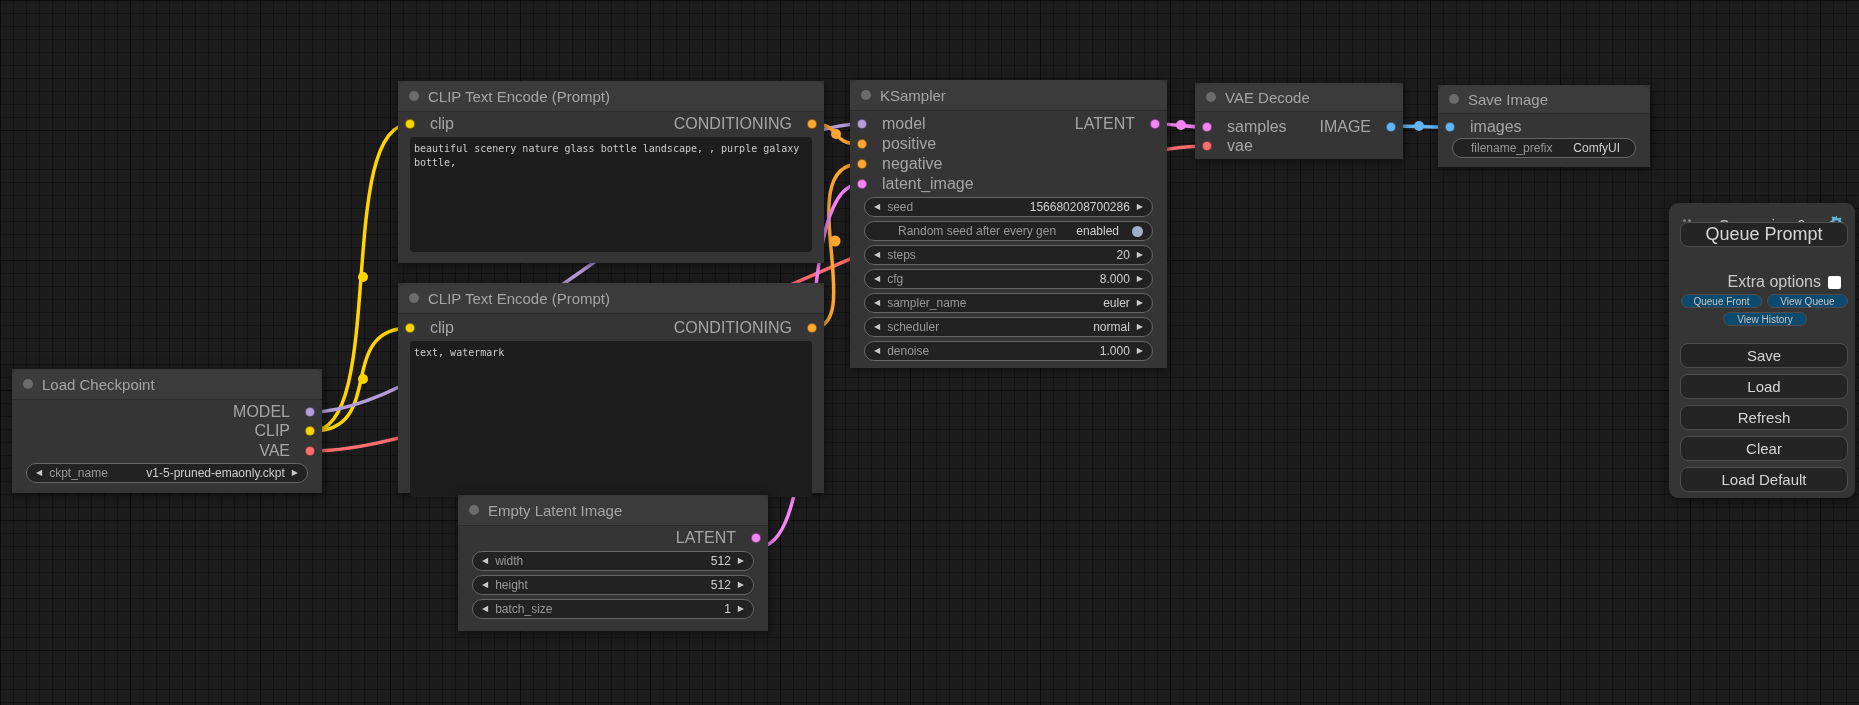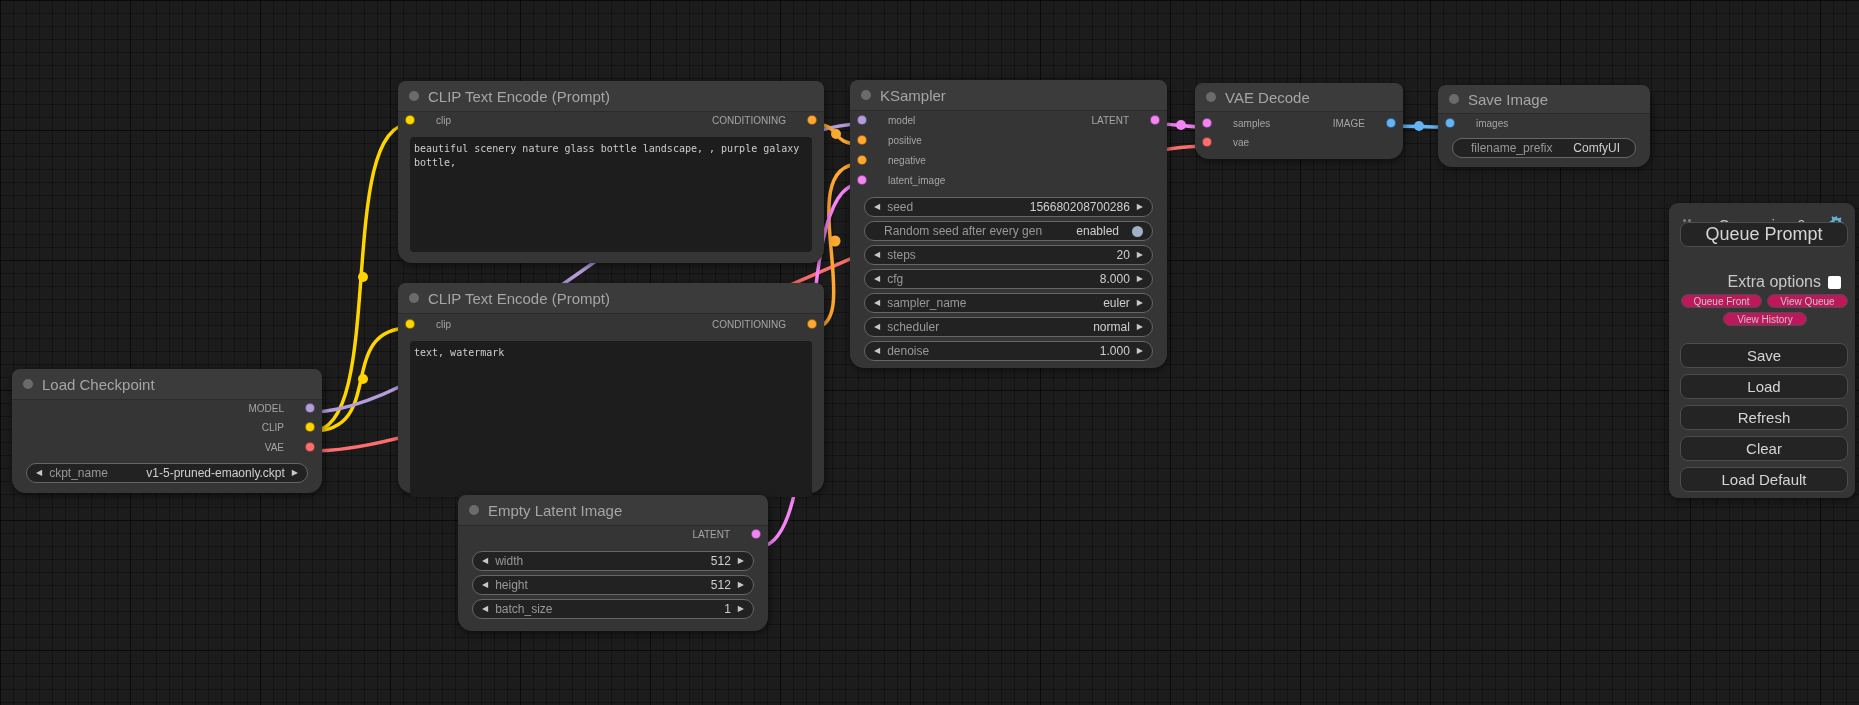--- a/index.html
+++ b/index.html
@@ -9,31 +9,31 @@
     background-color:#1c1c1c;
     background-image:
       linear-gradient(rgba(0,0,0,0.45) 1px, transparent 1px),
       linear-gradient(90deg, rgba(0,0,0,0.45) 1px, transparent 1px),
       linear-gradient(rgba(0,0,0,0.28) 1px, transparent 1px),
       linear-gradient(90deg, rgba(0,0,0,0.28) 1px, transparent 1px);
     background-size:130px 130px,130px 130px,13px 13px,13px 13px;
   }
   #wires{position:absolute;left:0;top:0;z-index:1;}
   .node{
-    position:absolute;z-index:2;background:#353535;border-radius:14px;
+    position:absolute;z-index:2;background:#353535;border-radius:0;
     box-shadow:1px 2px 9px rgba(0,0,0,0.55);
   }
   .node-title{
     height:30px;display:flex;align-items:center;padding:0 11px;gap:9px;
     background:#3b3b3b;border-radius:8px 8px 0 0;
     border-bottom:1px solid #2b2b2b;
   }
   .title-dot{width:10px;height:10px;border-radius:50%;background:#6b6b6b;flex:0 0 auto;}
   .node-title span.t{color:#a5a5a5;font-size:15px;white-space:nowrap;}
-  .slot{position:absolute;height:18px;display:flex;gap:21px;color:#a5a5a5;font-size:10px;white-space:nowrap;}
+  .slot{position:absolute;height:18px;display:flex;align-items:center;gap:15px;color:#a5a5a5;font-size:16px;white-space:nowrap;}
   .slot.in{left:7px;}
   .slot.out{right:7px;flex-direction:row;}
   .pdot{width:10px;height:10px;border-radius:50%;border:1px solid rgba(0,0,0,0.45);box-sizing:border-box;flex:0 0 auto;}
   .c-model{background:#B39DDB;} .c-clip{background:#FFD500;} .c-vae{background:#FF6E6E;}
   .c-cond{background:#FFA931;} .c-latent{background:#F584F5;} .c-image{background:#64B5F6;}
   .widget{
     position:absolute;height:20px;box-sizing:border-box;
     background:#222;border:1px solid #666;border-radius:10px;
     display:flex;align-items:center;padding:0 9px;gap:7px;
     font-size:12px;color:#c8c8c8;
@@ -54,21 +54,21 @@
     box-sizing:border-box;
   }
   .menu-btn{
     position:absolute;left:11px;width:168px;height:25px;box-sizing:border-box;
     background:#242424;border:1px solid #4d4d4d;border-radius:8px;
     color:#d5d5d5;font-size:15px;display:flex;align-items:center;justify-content:center;
     font-family:"Liberation Sans",sans-serif;white-space:nowrap;
   }
   .pill-btn{
     position:absolute;height:14px;box-sizing:border-box;
-    background:#be185d;border:1px solid #4d4d4d;border-radius:8px;
+    background:#0c4a6e;border:1px solid #4d4d4d;border-radius:8px;
     color:#c5c5c5;font-size:10px;display:flex;align-items:center;justify-content:center;white-space:nowrap;
   }
   .qtitle{position:absolute;left:0;right:0;top:14px;text-align:center;color:#c8c8c8;font-size:14px;}
   .drag-dots{
     position:absolute;left:14px;top:16px;width:3px;height:3px;border-radius:50%;background:#7d7d7d;
     box-shadow:0 5px 0 #7d7d7d,0 10px 0 #7d7d7d,5px 0 0 #7d7d7d,5px 5px 0 #7d7d7d,5px 10px 0 #7d7d7d;
   }
   .gear{position:absolute;right:10px;top:11px;width:17px;height:17px;}
   .extra-row{position:absolute;left:0;right:14px;top:70px;display:flex;align-items:center;justify-content:flex-end;gap:7px;color:#c8c8c8;font-size:16px;}
   .checkbox{width:13px;height:13px;background:#ffffff;border-radius:2px;flex:0 0 auto;}
@@ -216,21 +216,21 @@
     <span class="pdot c-latent"></span>
   </div>
 
   <div class="widget" style="left:14px;right:14px;top:117px">
     <span class="arr">◀</span>
     <span class="wlabel">seed</span>
     <span class="wvalue">156680208700286</span>
     <span class="arr">▶</span>
   </div>
   <div class="widget" style="left:14px;right:14px;top:141px">
-    <span class="wlabel" style="margin-left:10px">Random seed after every gen</span>
+    <span class="wlabel" style="margin-left:24px">Random seed after every gen</span>
     <span class="wvalue">enabled</span>
     <span class="toggle-dot"></span>
   </div>
   <div class="widget" style="left:14px;right:14px;top:165px">
     <span class="arr">◀</span>
     <span class="wlabel">steps</span>
     <span class="wvalue">20</span>
     <span class="arr">▶</span>
   </div>
   <div class="widget" style="left:14px;right:14px;top:189px">

